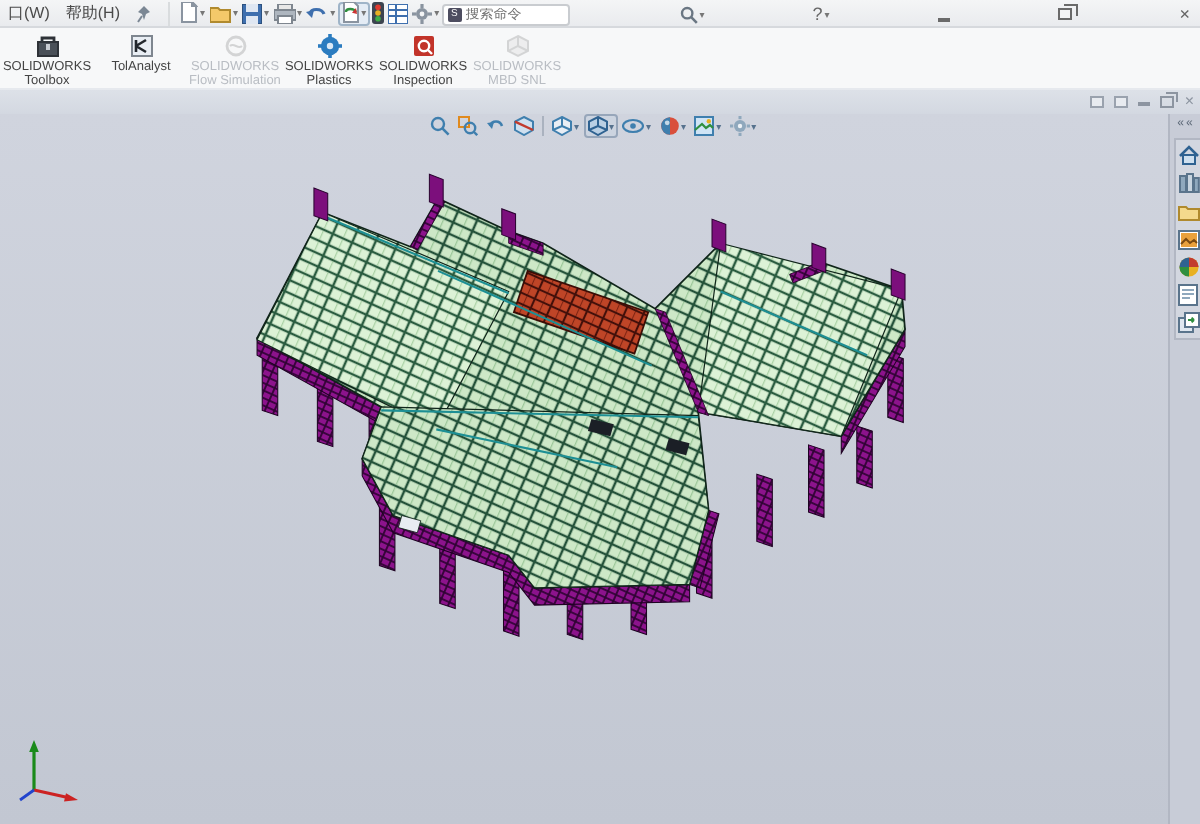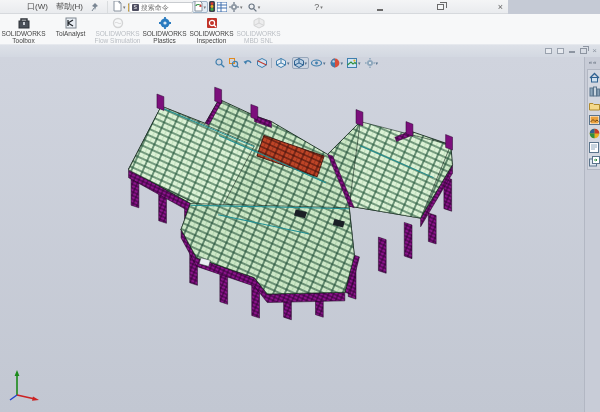--- a/index.html
+++ b/index.html
@@ -1,22 +1,22 @@
 <!DOCTYPE html>
 <html><head>
 <meta charset="utf-8">
 <style>
   * { margin:0; padding:0; box-sizing:border-box; font-family:"Liberation Sans", sans-serif; }
   html,body { width:600px; height:412px; overflow:hidden; }
   body { position:relative; background:#c5cad5; }
 
   
-  .titlebar { position:absolute; left:0; top:0; width:508px; height:14px;
+  .titlebar { position:absolute; left:0; top:0; width:600px; height:14px;
     background:linear-gradient(#f4f5f6,#e9ebee); border-bottom:1px solid #d6d9dd;
-    display:flex; align-items:center; font-size:8px; color:#4a4a4a;padding-left:23px; }
+    display:flex; align-items:center; font-size:8px; color:#4a4a4a; }
   .menu-item { padding:0 4px; white-space:nowrap; }
   .pin { width:10px; height:10px; margin:0 3px; }
   .qat { display:flex; align-items:center; margin-left:4px; border-left:1px solid #d9dcde; padding-left:4px; }
   .qat-btn { display:flex; align-items:center; height:12px; padding:0 1px; }
   .qat-btn.pressed { border:1px solid #9fb4c8; background:#e4ecf5; border-radius:2px; }
   .qat-btn svg { display:block; }
   .dd::after { content:"▾"; font-size:5px; color:#777; margin-left:1px; }
   .win-title { position:absolute; left:200px; width:200px; text-align:center; top:2px;
     font-size:8px; color:#555; white-space:nowrap; }
   .tb-right { position:absolute; right:2px; top:1px; display:flex; align-items:center; height:12px;gap:48px; }

